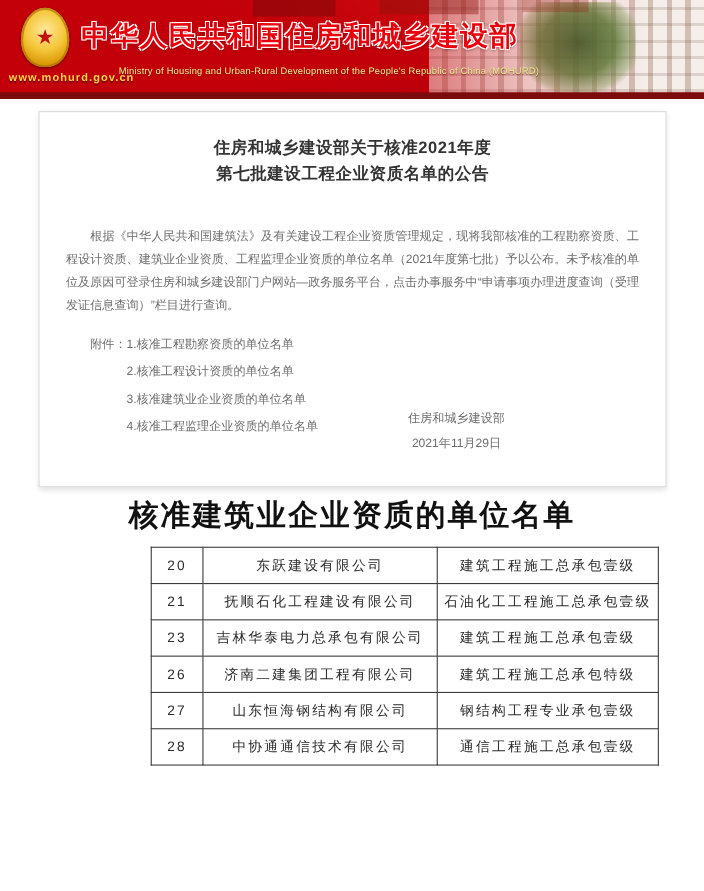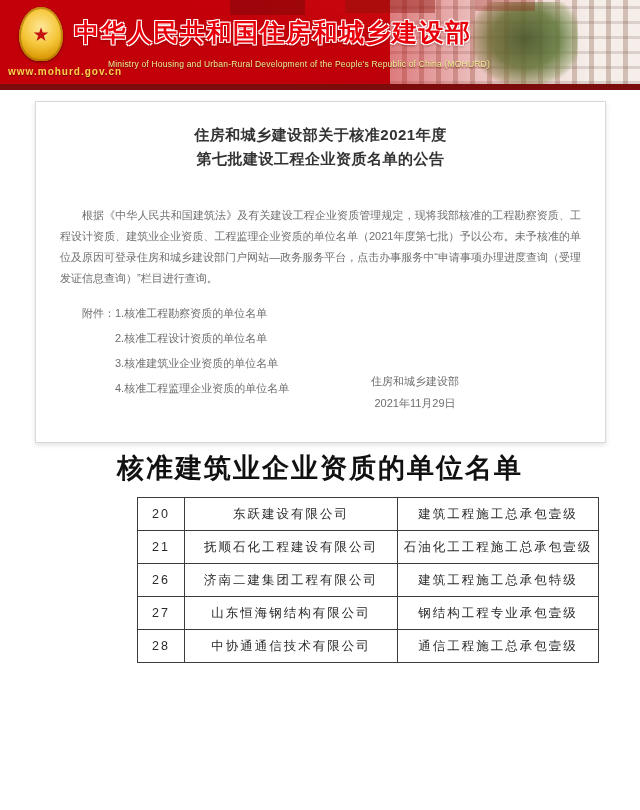--- a/index.html
+++ b/index.html
@@ -133,20 +133,25 @@
       <td class="col-qual">建筑工程施工总承包壹级</td>
     </tr>
 
     <tr>
       <td class="col-no">21</td>
       <td class="col-company">抚顺石化工程建设有限公司</td>
       <td class="col-qual">石油化工工程施工总承包壹级</td>
     </tr>
 
 
+    <tr>
+      <td class="col-no">23</td>
+      <td class="col-company">吉林华泰电力总承包有限公司</td>
+      <td class="col-qual">建筑工程施工总承包壹级</td>
+    </tr>
 
 
 
     <tr>
       <td class="col-no">26</td>
       <td class="col-company">济南二建集团工程有限公司</td>
       <td class="col-qual">建筑工程施工总承包特级</td>
     </tr>
 
     <tr>

